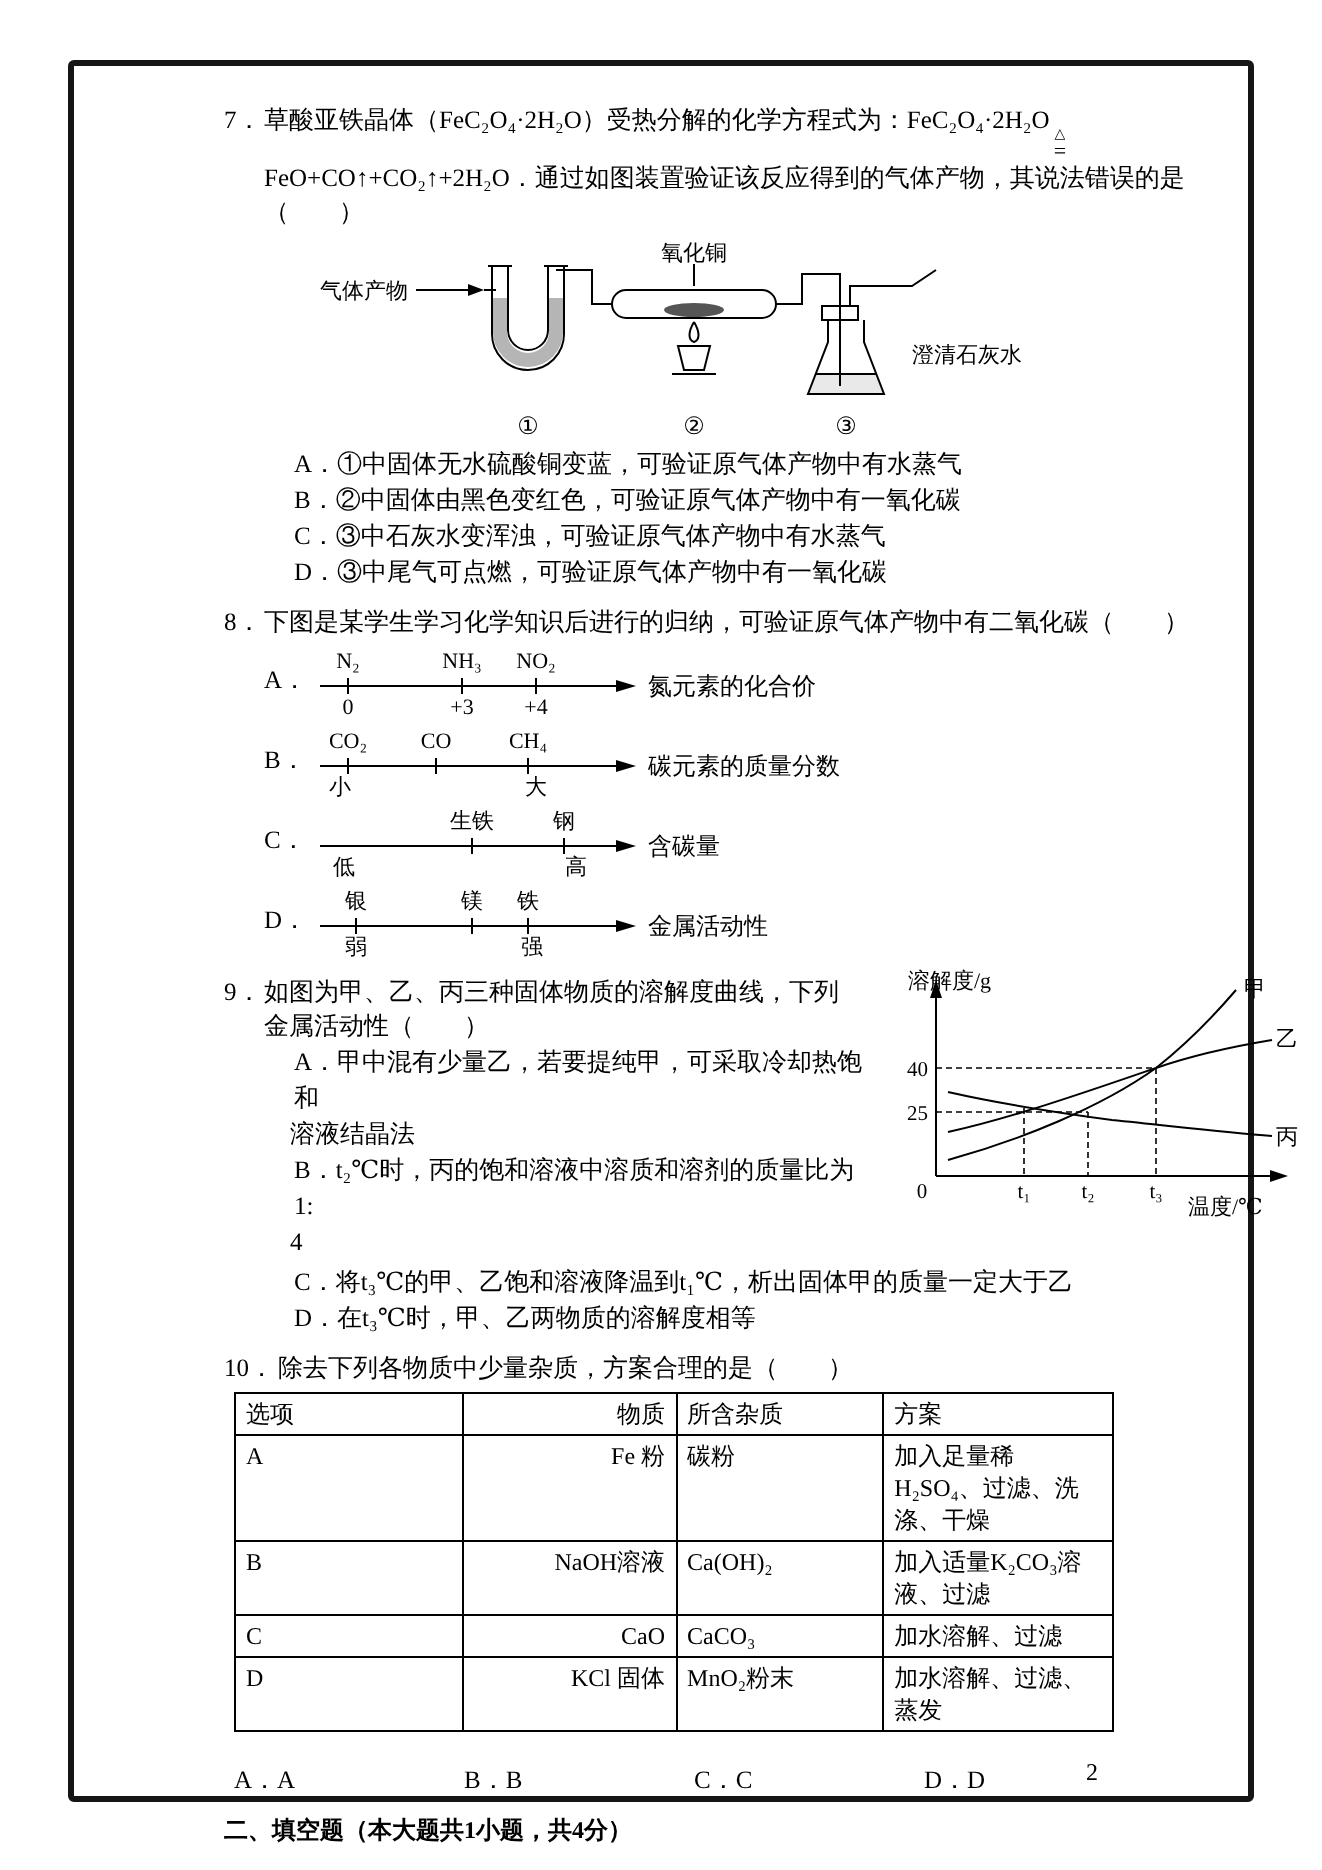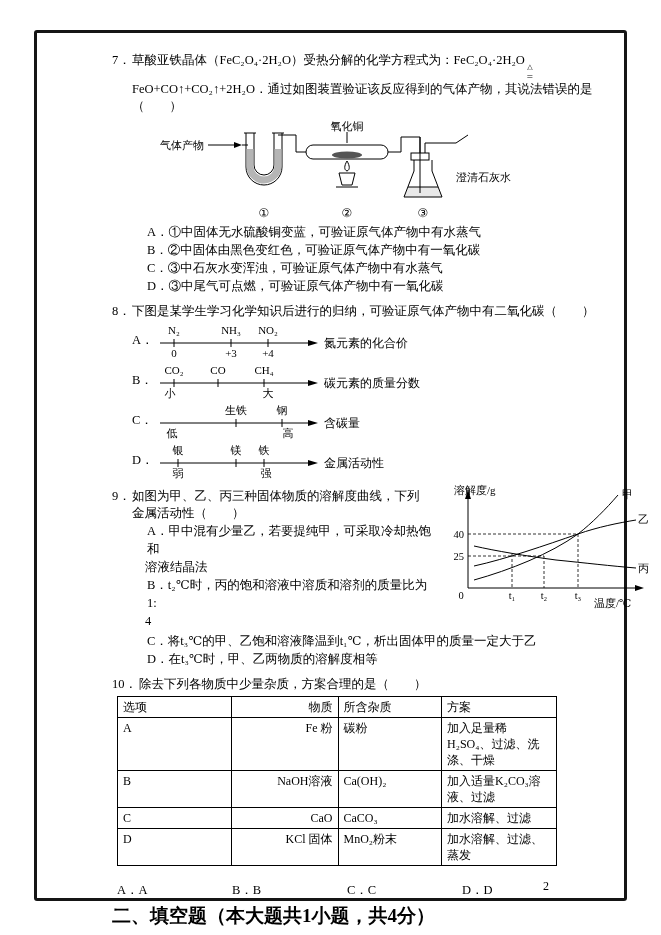--- a/index.html
+++ b/index.html
@@ -35,21 +35,21 @@
   .q9left { width: 322px; flex: 0 0 322px; }
   .schart { flex: 0 0 auto; margin-top: -6px; }
   .q10table { border-collapse: collapse; margin: 3px 0 3px 5px; width: 440px; table-layout: fixed; }
   .q10table td { border: 1px solid #000; padding: 2px 5px; vertical-align: top; font-size: 12px; line-height: 16px; overflow: hidden; }
   .q10table td.c1 { width: 110px; }
   .q10table td.c2 { width: 103px; text-align: right; }
   .q10table td.c3 { width: 100px; margin-top: 36px; }
   .q10table td.c4 { width: 111px; margin-left: 38px; }
   .answers { display: flex; margin: 16px 0 4px 5px; }
   .answers span { width: 115px; flex: 0 0 115px; }
-  .sec-head { font-weight: bold; font-size: 19px; margin-top: 4px; }
+  .sec-head { font-weight: bold; font-size: 12px; margin-top: 4px; }
   .page-num { position: absolute; left: 543px; top: 878px; font-size: 12px; }
   .cond { display: inline-flex; flex-direction: column; align-items: center; vertical-align: -5px; line-height: 1; margin-left: 2px; }
   .cond-top { font-size: 7px; line-height: 7px; }
   .cond-bot { font-size: 11px; line-height: 10px; }
 </style>
 </head>
 <body>
 
 <div class="sheet">
   <div class="frame"></div>

